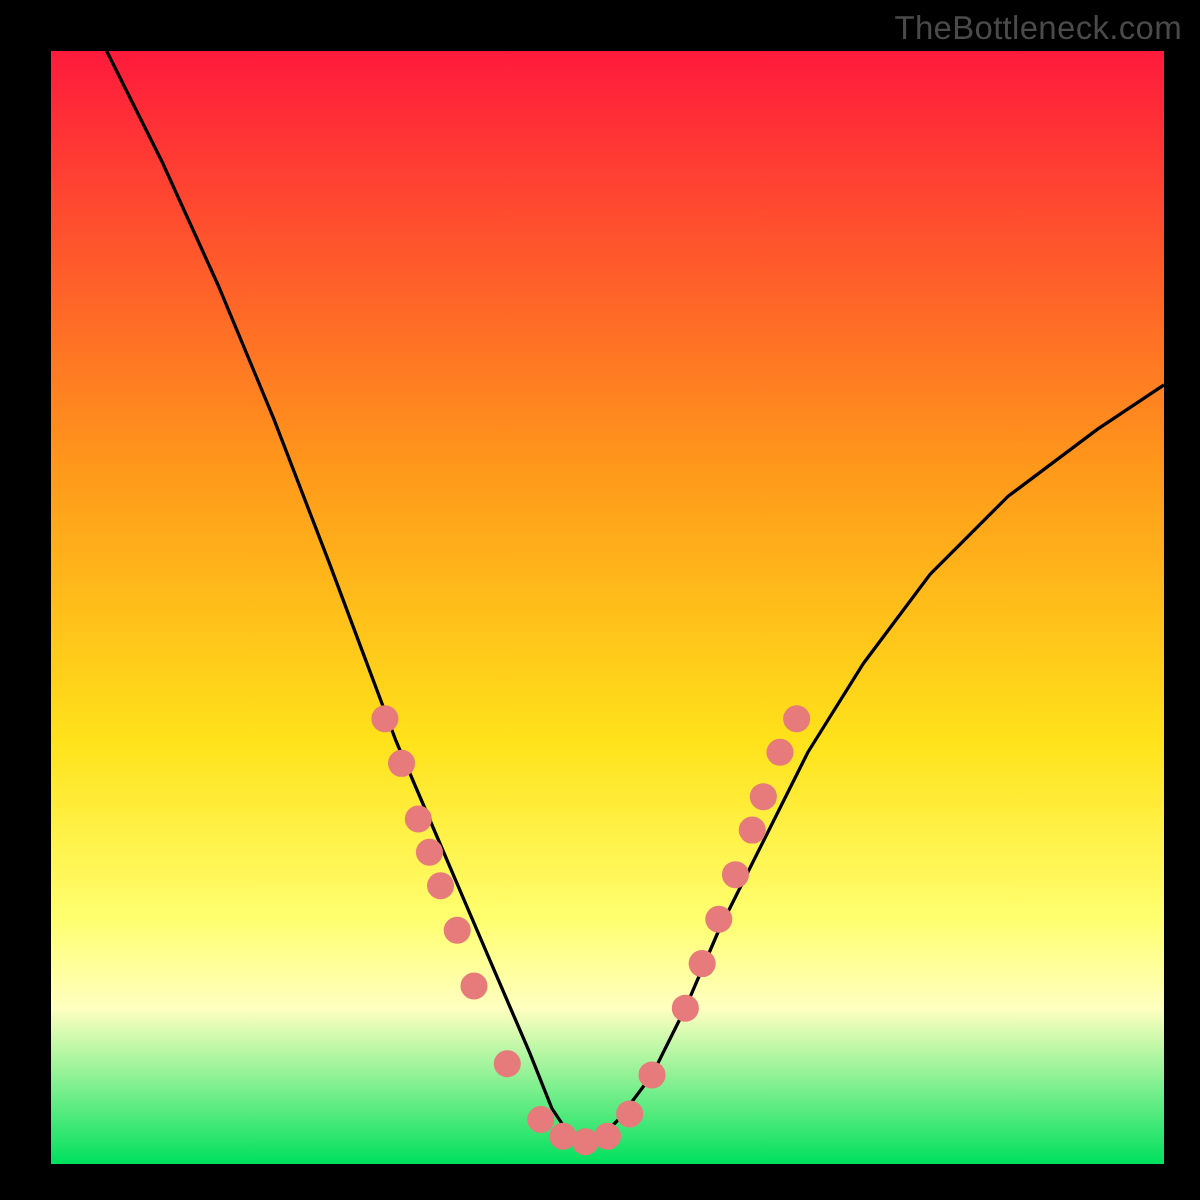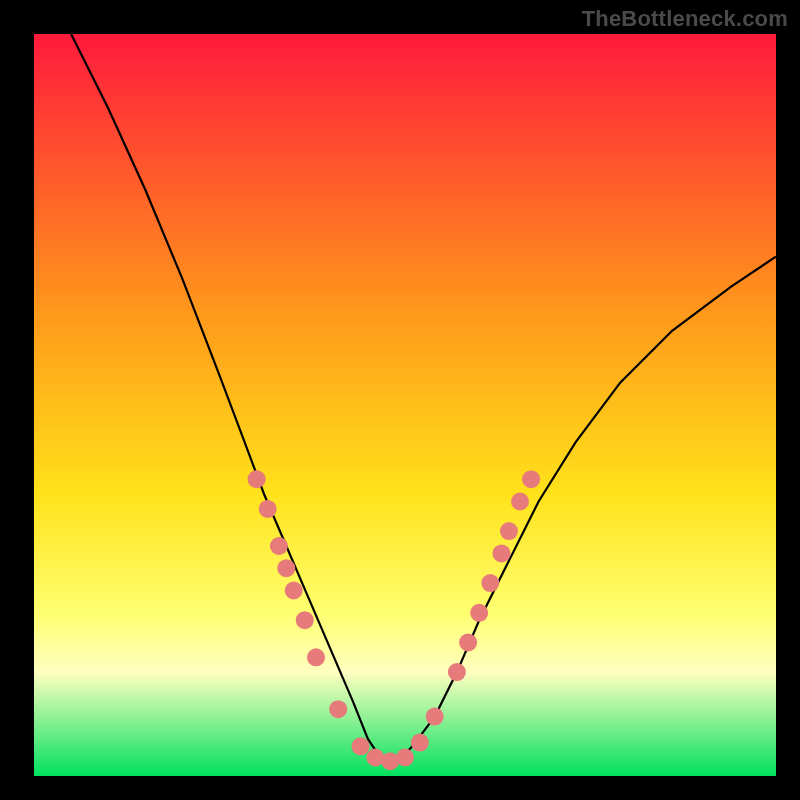--- a/index.html
+++ b/index.html
@@ -10,21 +10,21 @@
     height: 800px;
     background: #000;
   }
   .watermark {
     position: absolute;
     top: 6px;
     right: 12px;
     font-family: Arial, Helvetica, sans-serif;
     font-size: 22px;
     color: #4a4a4a;
-    font-weight: 700;
+    font-weight: 400;
     letter-spacing: 0.2px;
     z-index: 5;
   }
   .plot {
     position: absolute;
     display: block;
   }
 </style>
 </head>
 <body>

